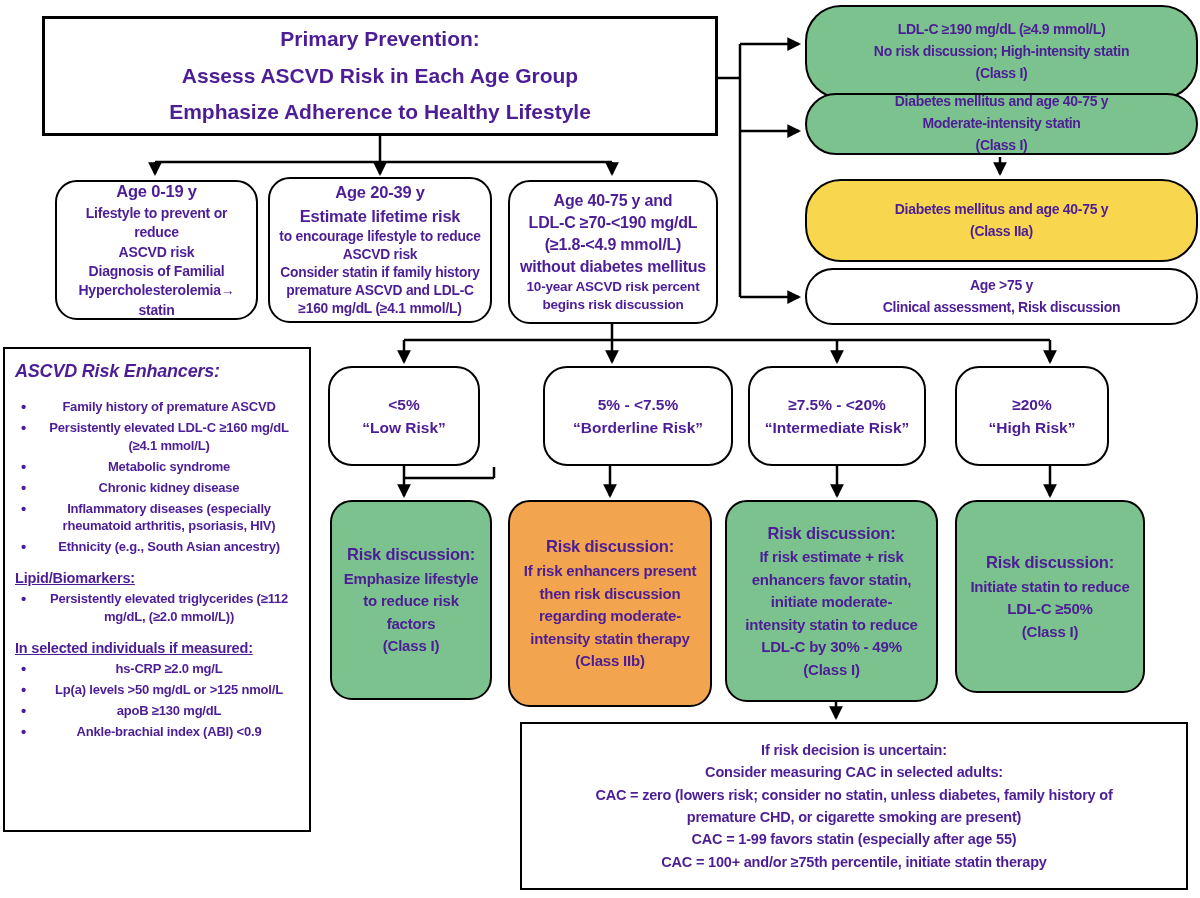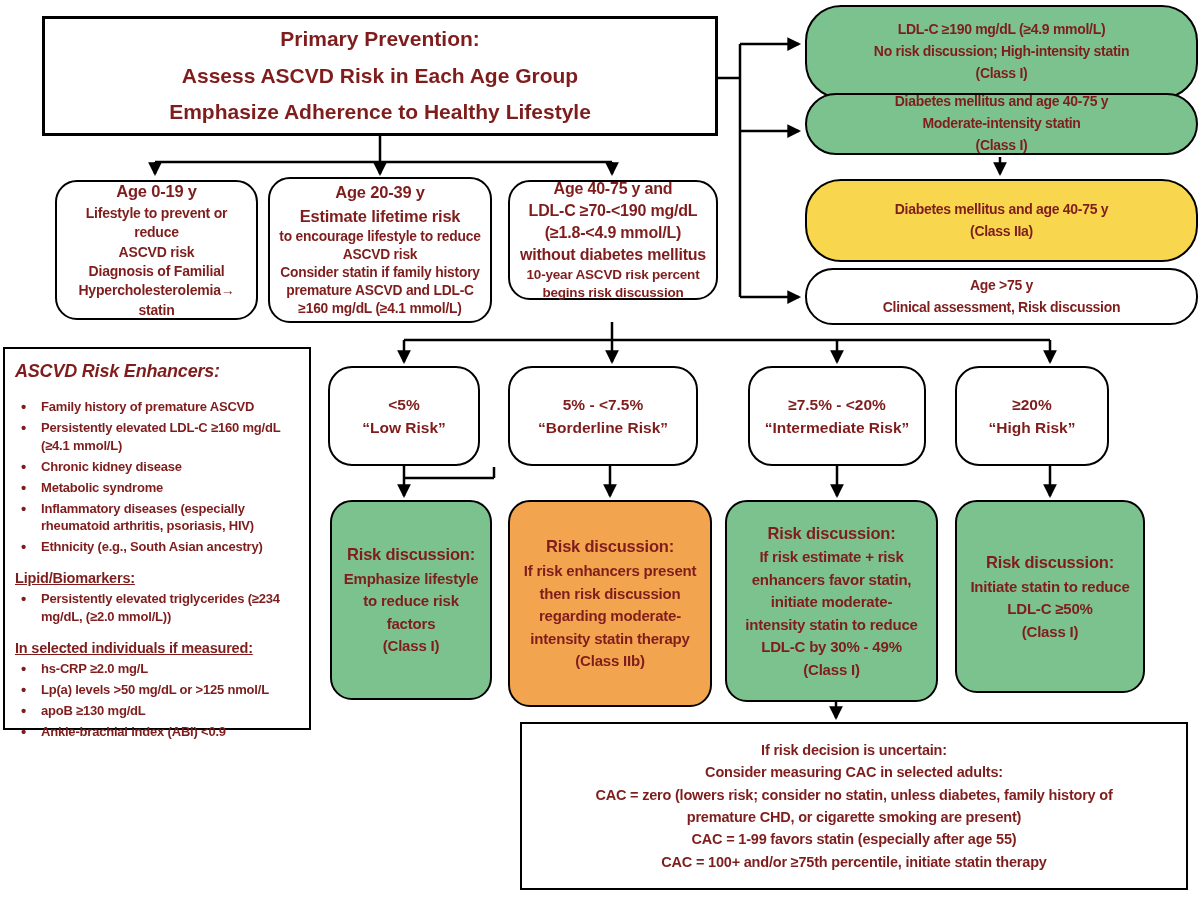--- a/index.html
+++ b/index.html
@@ -1,17 +1,17 @@
 <!DOCTYPE html>
 <html><head>
 <meta charset="utf-8">
 <style>
   html,body{margin:0;padding:0;background:#fff;}
   #canvas{position:relative;width:1200px;height:898px;background:#ffffff;overflow:hidden;
-          font-family:"Liberation Sans","DejaVu Sans",sans-serif;font-weight:bold;color:#7f1d1d;}
+          font-family:"Liberation Sans","DejaVu Sans",sans-serif;font-weight:bold;color:#4c1d95;}
   #connectors{position:absolute;left:0;top:0;width:1200px;height:898px;z-index:1;}
   .box{position:absolute;border:2.5px solid #000;background:#fff;box-sizing:border-box;
        display:flex;flex-direction:column;justify-content:center;text-align:center;z-index:2;padding:4px 8px;}
   .green{background:#7CC28E;}
   .yellow{background:#F8D64E;}
   .orange{background:#F2A44F;}
   .r22{border-radius:22px;}
   .r24{border-radius:24px;}
   .r36{border-radius:36px;}
   .r28{border-radius:28px;}
@@ -20,37 +20,37 @@
   
   .rbox{left:805px;width:393px;font-size:14px;line-height:1.55;letter-spacing:-0.3px;}
   #rbox-0{top:5px;height:94px;}
   #rbox-1{top:93px;height:62px;}
   #rbox-2{top:179px;height:83px;}
   #rbox-3{top:268px;height:57px;}
   
   .agebox{top:180px;font-size:14px;line-height:1.38;letter-spacing:-0.2px;}
   #age-0{left:55px;width:203px;height:140px;}
   #age-1{left:268px;top:177px;width:224px;height:146px;font-size:13.8px;line-height:1.32;}
-  #age-2{left:508px;width:210px;height:120px;font-size:16px;}
+  #age-2{left:508px;width:210px;height:144px;font-size:16px;}
   .age-heading{font-size:16.5px;line-height:1.45;}
   .age-subheading{font-size:16.5px;line-height:1.35;}
   .small-line{font-size:13.5px;line-height:1.35;}
   
-  #enhancers-panel{position:absolute;left:3px;top:347px;width:308px;height:383px;border:2.5px solid #000;
+  #enhancers-panel{position:absolute;left:3px;top:347px;width:308px;height:485px;border:2.5px solid #000;
     box-sizing:border-box;background:#fff;z-index:2;padding:10px 12px 8px 10px;text-align:left;font-size:13px;
     letter-spacing:-0.2px;line-height:1.38;}
   #enhancers-panel .panel-heading{font-size:18px;font-style:italic;margin-bottom:14px;}
   #enhancers-panel .sub-heading{font-size:14.5px;text-decoration:underline;margin:12px 0 2px 0;}
   #enhancers-panel ul{list-style:none;margin:0;padding:0;}
-  #enhancers-panel li{position:relative;padding-left:26px;margin-bottom:3px;}
+  #enhancers-panel li{position:relative;padding-left:26px;margin-bottom:3px;text-align:center;}
   #enhancers-panel li::before{content:"\2022";position:absolute;left:6px;top:-1px;font-size:15px;}
   
   .catbox{top:366px;height:100px;font-size:15.5px;line-height:1.5;}
   #cat-0{left:328px;width:152px;}
-  #cat-1{left:508px;width:190px;}
+  #cat-1{left:543px;width:190px;}
   #cat-2{left:748px;width:178px;}
   #cat-3{left:955px;width:154px;}
   
   .rdbox{top:500px;font-size:15px;line-height:1.5;letter-spacing:-0.2px;}
   .rd-heading{font-size:16.5px;line-height:1.55;}
   #rd-0{left:330px;width:162px;height:200px;}
   #rd-1{left:508px;width:204px;height:207px;}
   #rd-2{left:725px;width:213px;height:202px;}
   #rd-3{left:955px;width:190px;height:193px;}
   
@@ -145,28 +145,28 @@
     <div>without diabetes mellitus</div>
     <div class="small-line">10-year ASCVD risk percent</div>
     <div class="small-line">begins risk discussion</div>
   </div>
 
   <div id="enhancers-panel">
     <div class="panel-heading">ASCVD Risk Enhancers:</div>
     <ul>
       <li>Family history of premature ASCVD</li>
       <li>Persistently elevated LDL-C ≥160 mg/dL (≥4.1 mmol/L)</li>
+      <li>Metabolic syndrome</li>
       <li>Chronic kidney disease</li>
-      <li>Metabolic syndrome</li>
       <li>Inflammatory diseases (especially rheumatoid arthritis, psoriasis, HIV)</li>
       <li>Ethnicity (e.g., South Asian ancestry)</li>
     </ul>
     <div class="sub-heading">Lipid/Biomarkers:</div>
     <ul>
-      <li>Persistently elevated triglycerides (≥234 mg/dL,  (≥2.0 mmol/L))</li>
+      <li>Persistently elevated triglycerides (≥112 mg/dL,  (≥2.0 mmol/L))</li>
     </ul>
     <div class="sub-heading">In selected individuals if measured:</div>
     <ul>
       <li>hs-CRP ≥2.0 mg/L</li>
       <li>Lp(a) levels &gt;50 mg/dL or &gt;125 nmol/L</li>
       <li>apoB ≥130 mg/dL</li>
       <li>Ankle-brachial index (ABI) &lt;0.9</li>
     </ul>
   </div>
 

